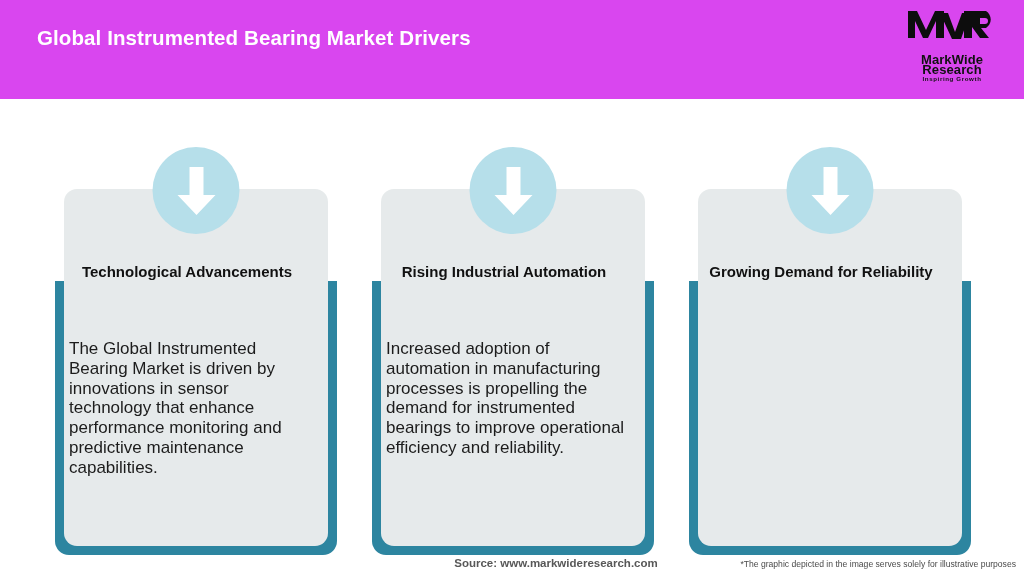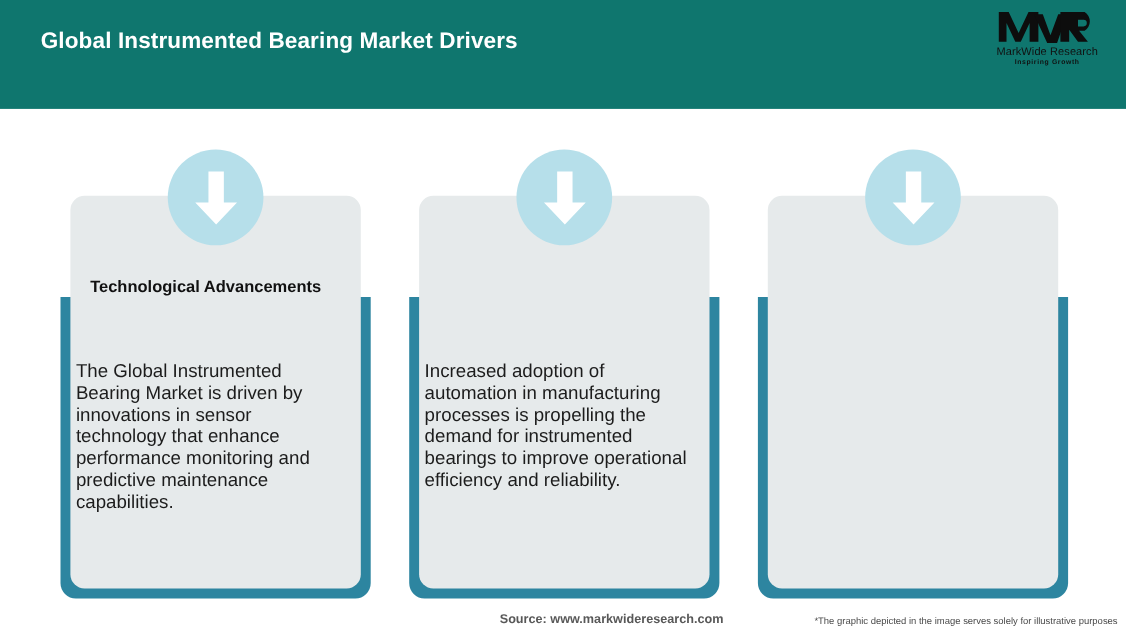--- a/index.html
+++ b/index.html
@@ -15,21 +15,21 @@
     position: relative;
   }
 
   
   #header-band {
     position: absolute;
     left: 0;
     top: 0;
     width: 1024px;
     height: 99px;
-    background: #0f766e;
+    background: #d946ef;
   }
   #page-title {
     position: absolute;
     left: 37px;
     top: 26px;
     font-size: 20.5px;
     font-weight: bold;
     color: #ffffff;
     letter-spacing: 0.1px;
     white-space: nowrap;
@@ -42,40 +42,40 @@
     top: 8px;
     width: 108px;
     height: 62px;
     text-align: center;
   }
   #logo-mark {
     display: block;
     margin: 0 auto;
   }
   #logo-name {
-    font-size: 10px;
-    font-weight: normal;
+    font-size: 13px;
+    font-weight: bold;
     color: #111111;
     letter-spacing: 0.1px;
     line-height: 10px;
-    margin-top: 3px;
+    margin-top: 15px;
   }
   #logo-tagline {
     font-size: 6.2px;
     font-weight: bold;
     color: #111111;
     letter-spacing: 0.6px;
     line-height: 8px;
   }
 
   
   #cards-row {
     position: absolute;
     left: 0;
-    top: 100px;
+    top: 111px;
     width: 1020px;
     height: 445px;
   }
   .driver-card-wrap {
     position: absolute;
     top: 0;
     width: 282px;
     height: 445px;
   }
   .driver-card-wrap.pos-0 { left: 55px; }
@@ -206,29 +206,31 @@
   </div>
 
   <div class="driver-card-wrap pos-1">
     <div class="card-accent-frame"></div>
     <div class="card-panel"></div>
     <div class="card-icon-circle">
       <svg width="44" height="52" viewBox="0 0 44 52" aria-hidden="true">
         <polygon fill="#ffffff" points="15,2 29,2 29,30 41,30 22,50 3,30 15,30"></polygon>
       </svg>
     </div>
+    <div class="card-heading">Rising Industrial Automation</div>
     <div class="card-body-text">Increased adoption of automation in manufacturing processes is propelling the demand for instrumented bearings to improve operational efficiency and reliability.</div>
   </div>
 
   <div class="driver-card-wrap pos-2">
     <div class="card-accent-frame"></div>
     <div class="card-panel"></div>
     <div class="card-icon-circle">
       <svg width="44" height="52" viewBox="0 0 44 52" aria-hidden="true">
         <polygon fill="#ffffff" points="15,2 29,2 29,30 41,30 22,50 3,30 15,30"></polygon>
       </svg>
     </div>
+    <div class="card-heading">Growing Demand for Reliability</div>
   </div>
 
 </div>
 
 <div id="footer-source">Source: www.markwideresearch.com</div>
 <div id="footer-disclaimer">*The graphic depicted in the image serves solely for illustrative purposes</div>
 
 </body></html>

